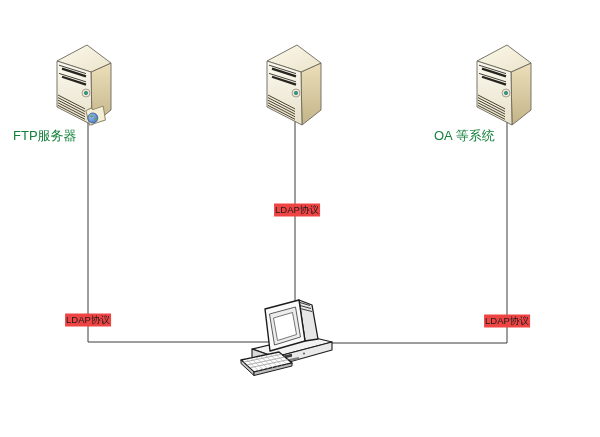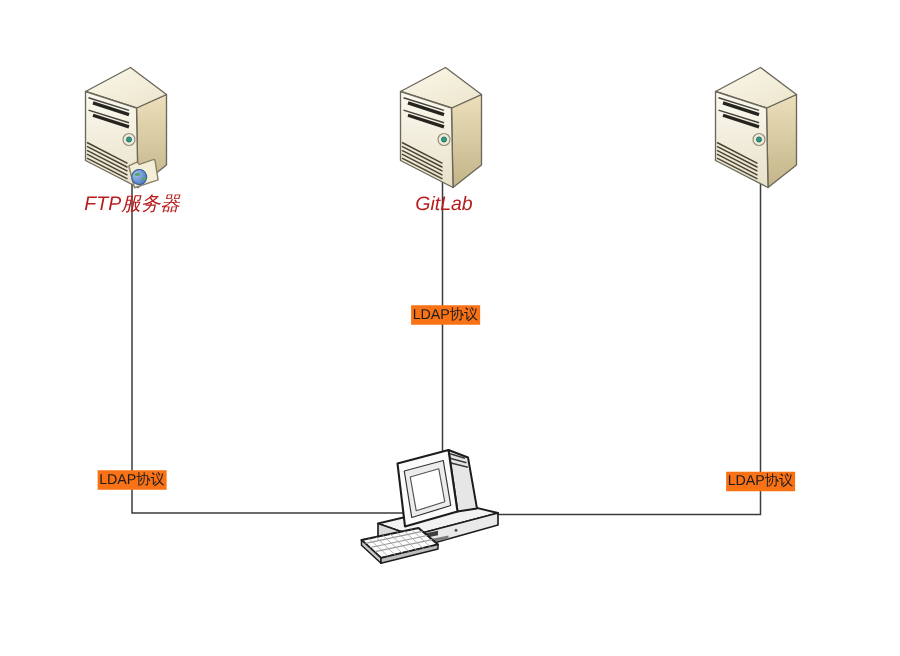--- a/index.html
+++ b/index.html
@@ -22,34 +22,32 @@
     z-index: 1;
   }
   .node-icon {
     position: absolute;
     z-index: 3;
   }
   .node-label {
     position: absolute;
     z-index: 2;
     width: 150px;
-    text-align: center;
     font-size: 13px;
-    color: #b91c1c;
+    color: #15803d;
     line-height: 16px;
     white-space: nowrap;
-    font-style: italic;
   }
   .edge-label {
     position: absolute;
     z-index: 4;
     transform: translate(-50%, -50%);
     font-size: 9.5px;
     color: #1c1c1c;
-    background: #f97316;
+    background: #ef4444;
     padding: 0 1px;
     white-space: nowrap;
   }
   .hidden-defs {
     position: absolute;
     width: 0; height: 0;
     overflow: hidden;
   }
 </style>
 </head>
@@ -144,25 +142,25 @@
     <use href="#sym-tower"></use>
   </svg>
   <svg class="node-icon" style="left:84px; top:101px;" width="24" height="26">
     <use href="#sym-folder"></use>
   </svg>
   <div class="node-label" style="left:13px; top:128px;">FTP服务器</div>
 
   <svg class="node-icon" style="left:265px; top:43px;" width="58" height="84">
     <use href="#sym-tower"></use>
   </svg>
-  <div class="node-label" style="left:221px; top:128px;">GitLab</div>
 
   <svg class="node-icon" style="left:475px; top:43px;" width="58" height="84">
     <use href="#sym-tower"></use>
   </svg>
+  <div class="node-label" style="left:434px; top:128px;">OA 等系统</div>
 
   <svg class="node-icon" style="left:239px; top:296px;" width="96" height="86">
     <use href="#sym-computer"></use>
   </svg>
 
   <div class="edge-label" style="left:88px; top:320px;">LDAP协议</div>
   <div class="edge-label" style="left:297px; top:210px;">LDAP协议</div>
   <div class="edge-label" style="left:507px; top:321px;">LDAP协议</div>
 
 </div>

